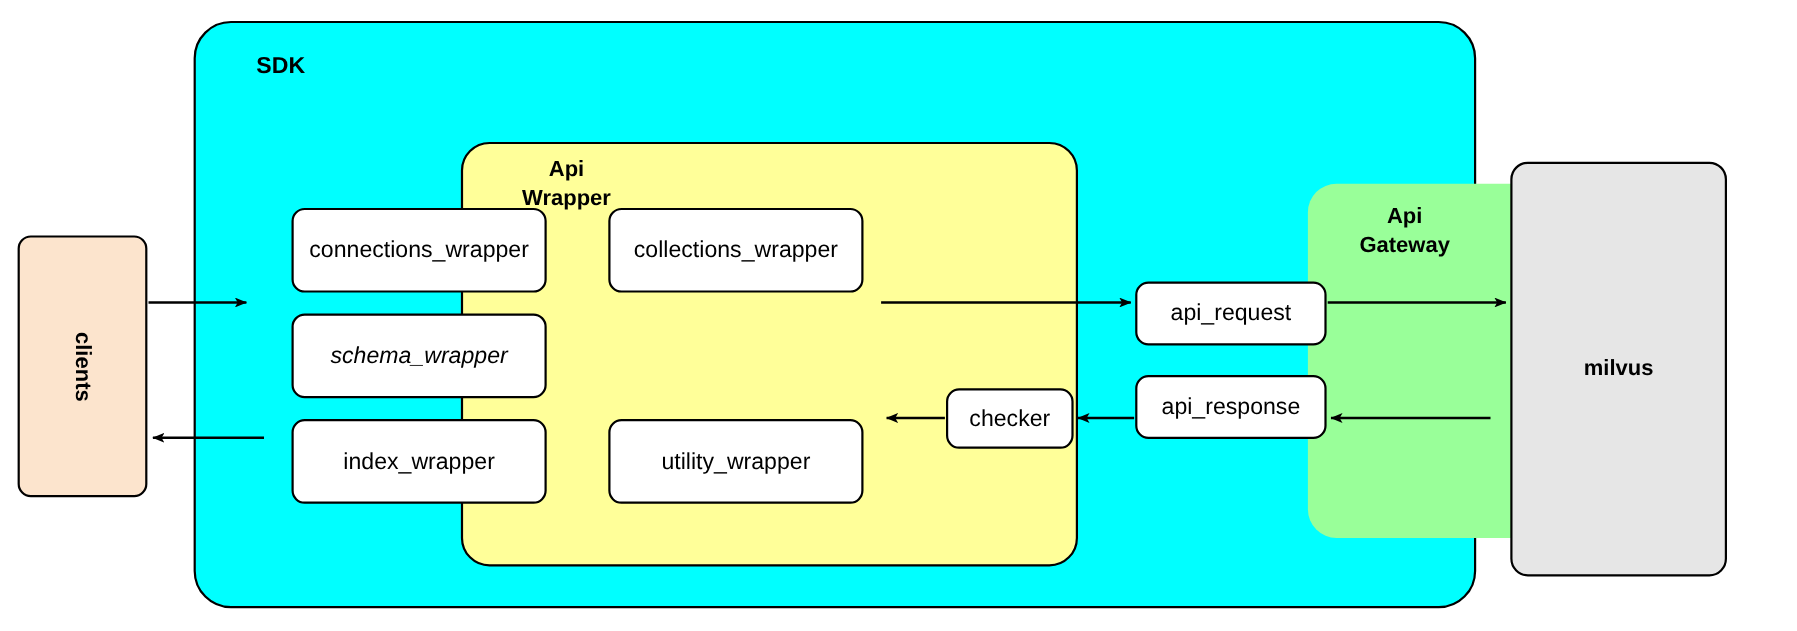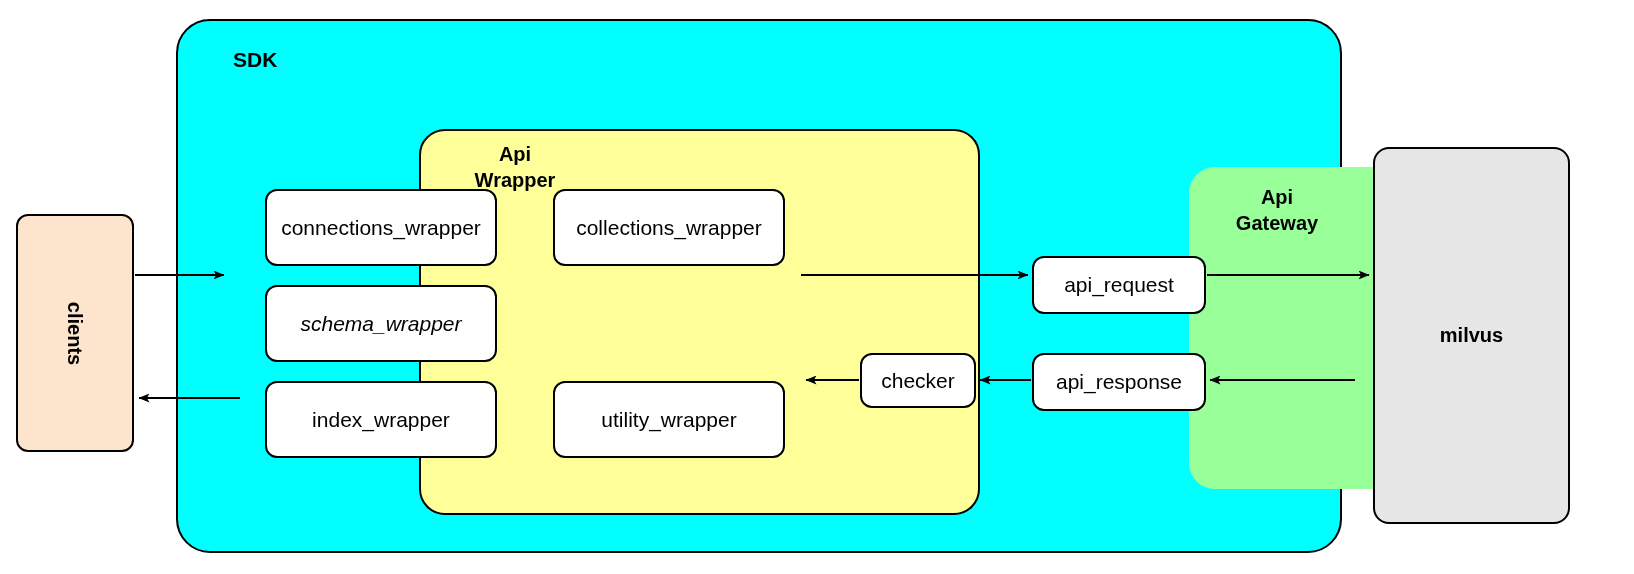--- a/index.html
+++ b/index.html
@@ -111,21 +111,21 @@
   .mod { width: 232px; height: 77px; }
   .col-a { left: 265px; }
   .col-b { left: 553px; text-align: right; }
   .row-1 { top: 189px; }
   .row-2 { top: 285px; font-style: italic; }
   .row-3 { top: 381px; }
 
   
   .gw-node { width: 174px; height: 58px; left: 1032px; }
   .gw-request  { top: 256px; }
-  .gw-response { top: 353px; }
+  .gw-response { top: 341px; }
 
   
   .node-checker {
     left: 860px;
     top: 353px;
     width: 116px;
     height: 55px;
   }
 
   

